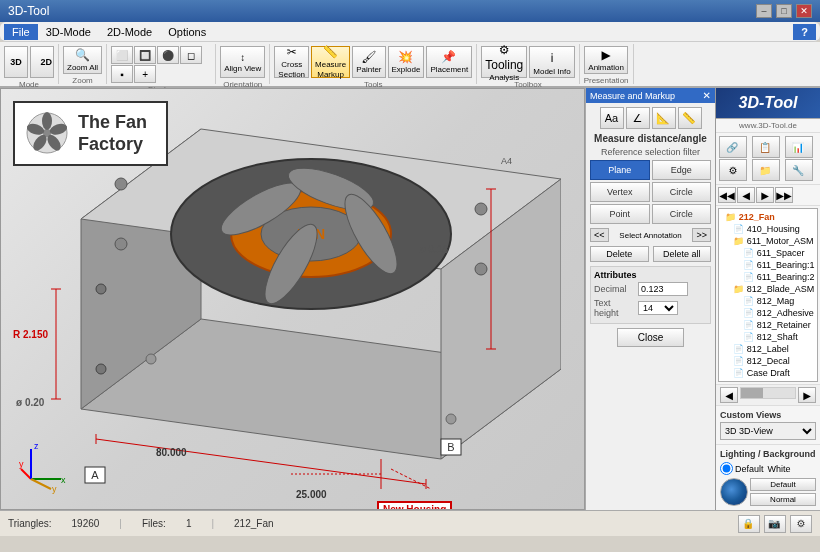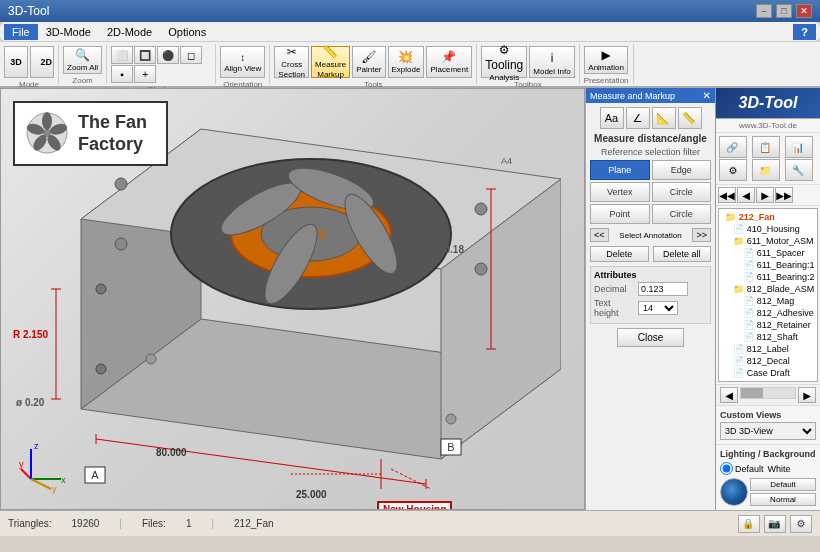--- a/index.html
+++ b/index.html
@@ -290,21 +290,21 @@
       <div style="font-size:18px; font-weight:bold; color:#333; line-height:1.2;">
         <div>The Fan</div>
         <div>Factory</div>
       </div>
     </div>
 
     <div class="dim-label" style="left:12px; top:240px; color:#cc0000; font-size:10px; font-weight:bold;">R 2.150</div>
     <div class="dim-label" style="left:155px; top:358px; color:#333; font-size:10px;">80.000</div>
     <div class="dim-label" style="left:295px; top:400px; color:#333; font-size:10px;">25.000</div>
     <div class="dim-label" style="left:15px; top:308px; font-size:10px; color:#555;">ø 0.20</div>
-    <div class="dim-label" style="right:120px; top:155px; font-size:10px; color:#555;">ø 0.18</div>
+    <div class="dim-label" style="right:136px; top:155px; font-size:10px; color:#555;">ø 0.18</div>
 
     <div class="annotation-box" style="left:376px; top:412px;">New Housing</div>
 
     <div class="axes">
       <svg width="55" height="55">
         <line x1="15" y1="40" x2="5" y2="30" stroke="red" stroke-width="2"></line>
         <line x1="15" y1="40" x2="45" y2="40" stroke="green" stroke-width="2"></line>
         <line x1="15" y1="40" x2="15" y2="10" stroke="blue" stroke-width="2"></line>
         <text x="45" y="44" font-size="9" fill="green">x</text>
         <text x="3" y="28" font-size="9" fill="red">y</text>

